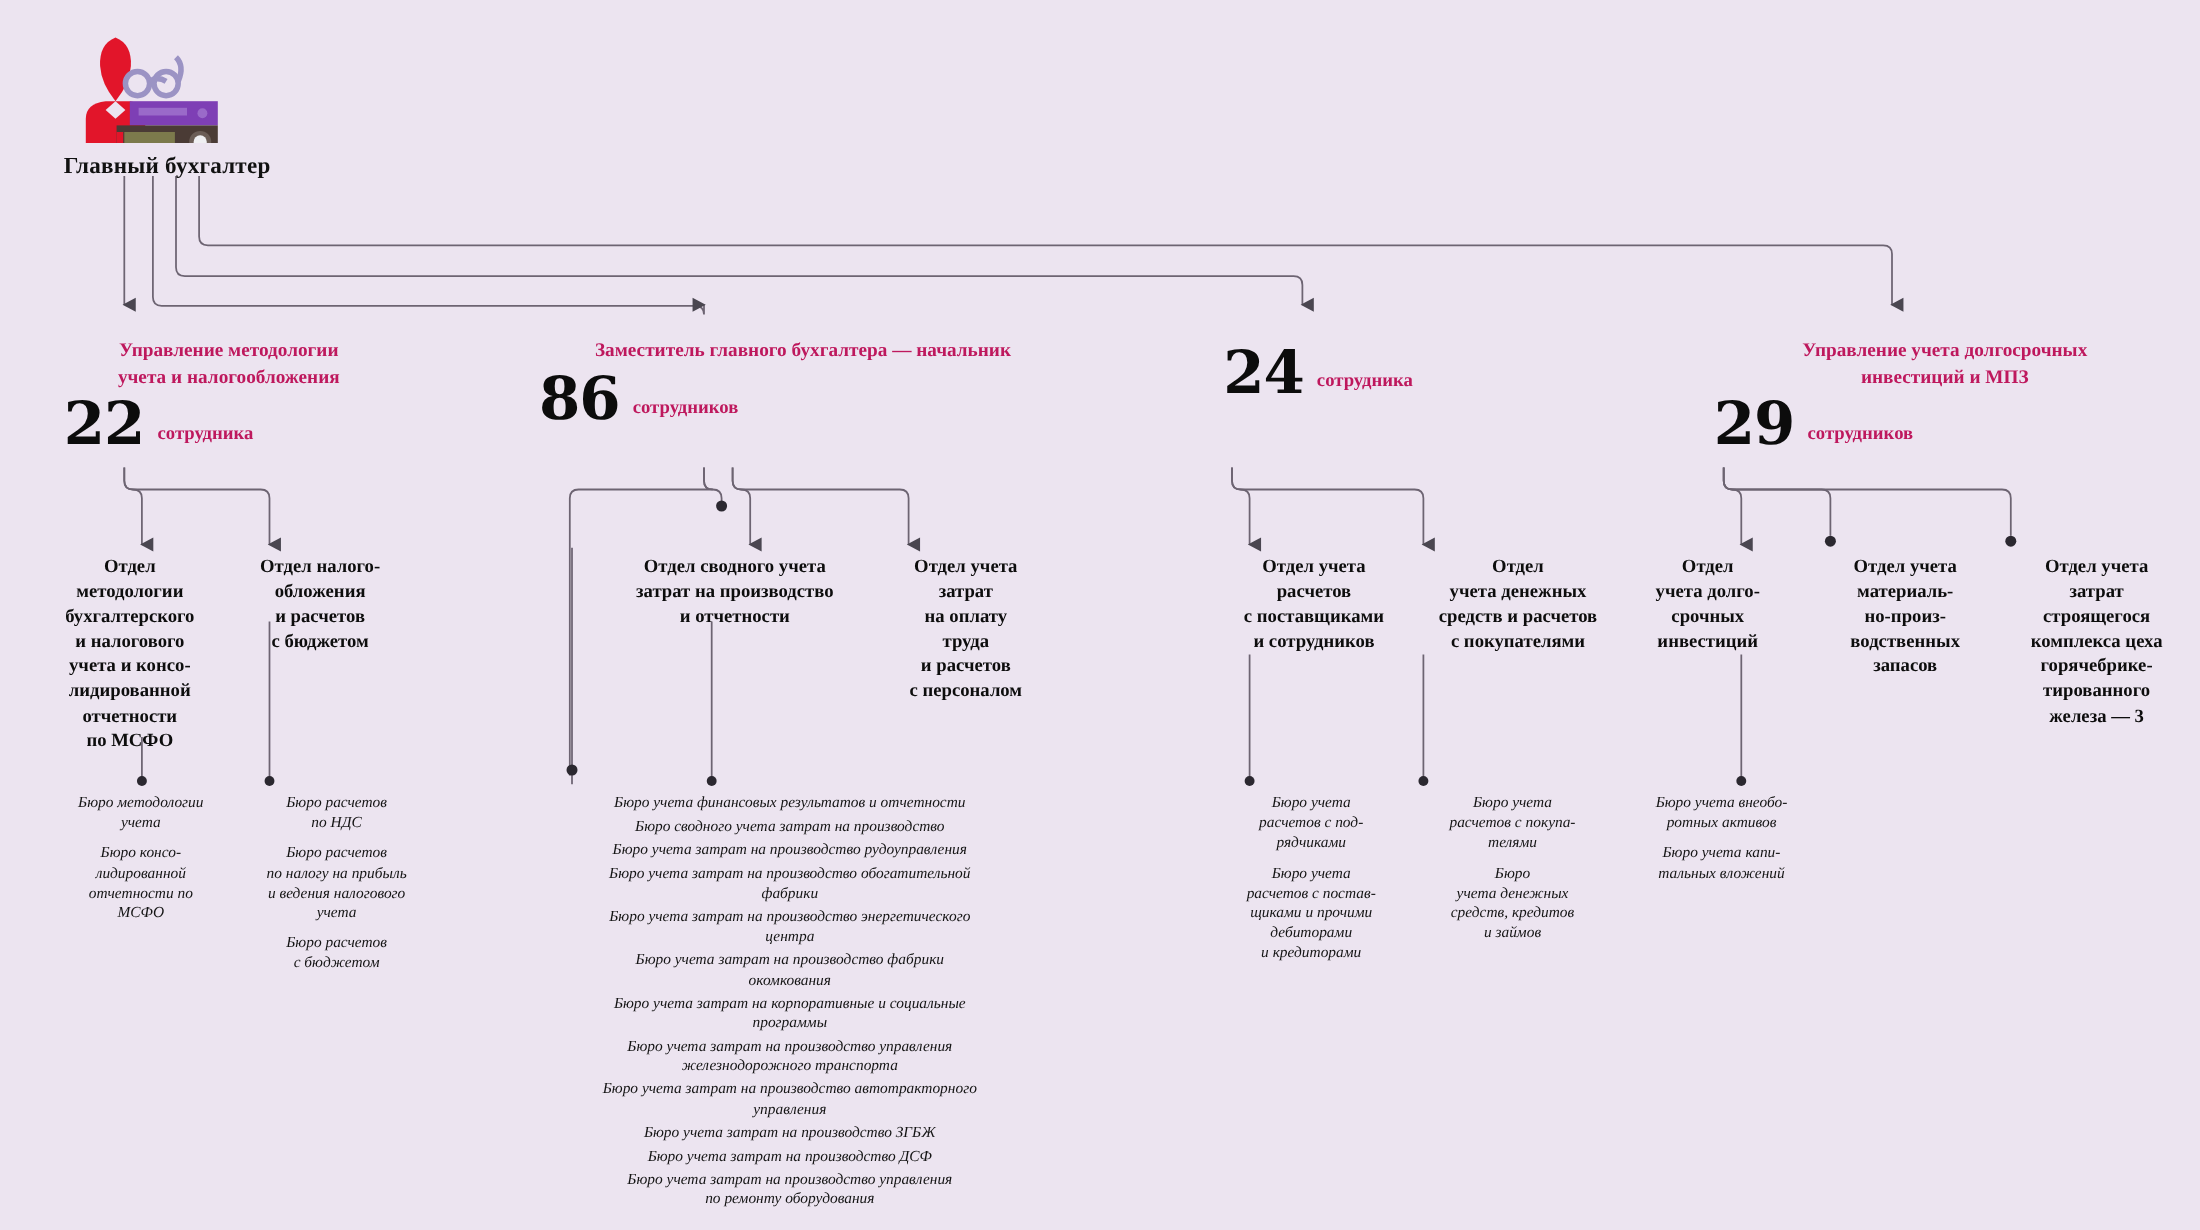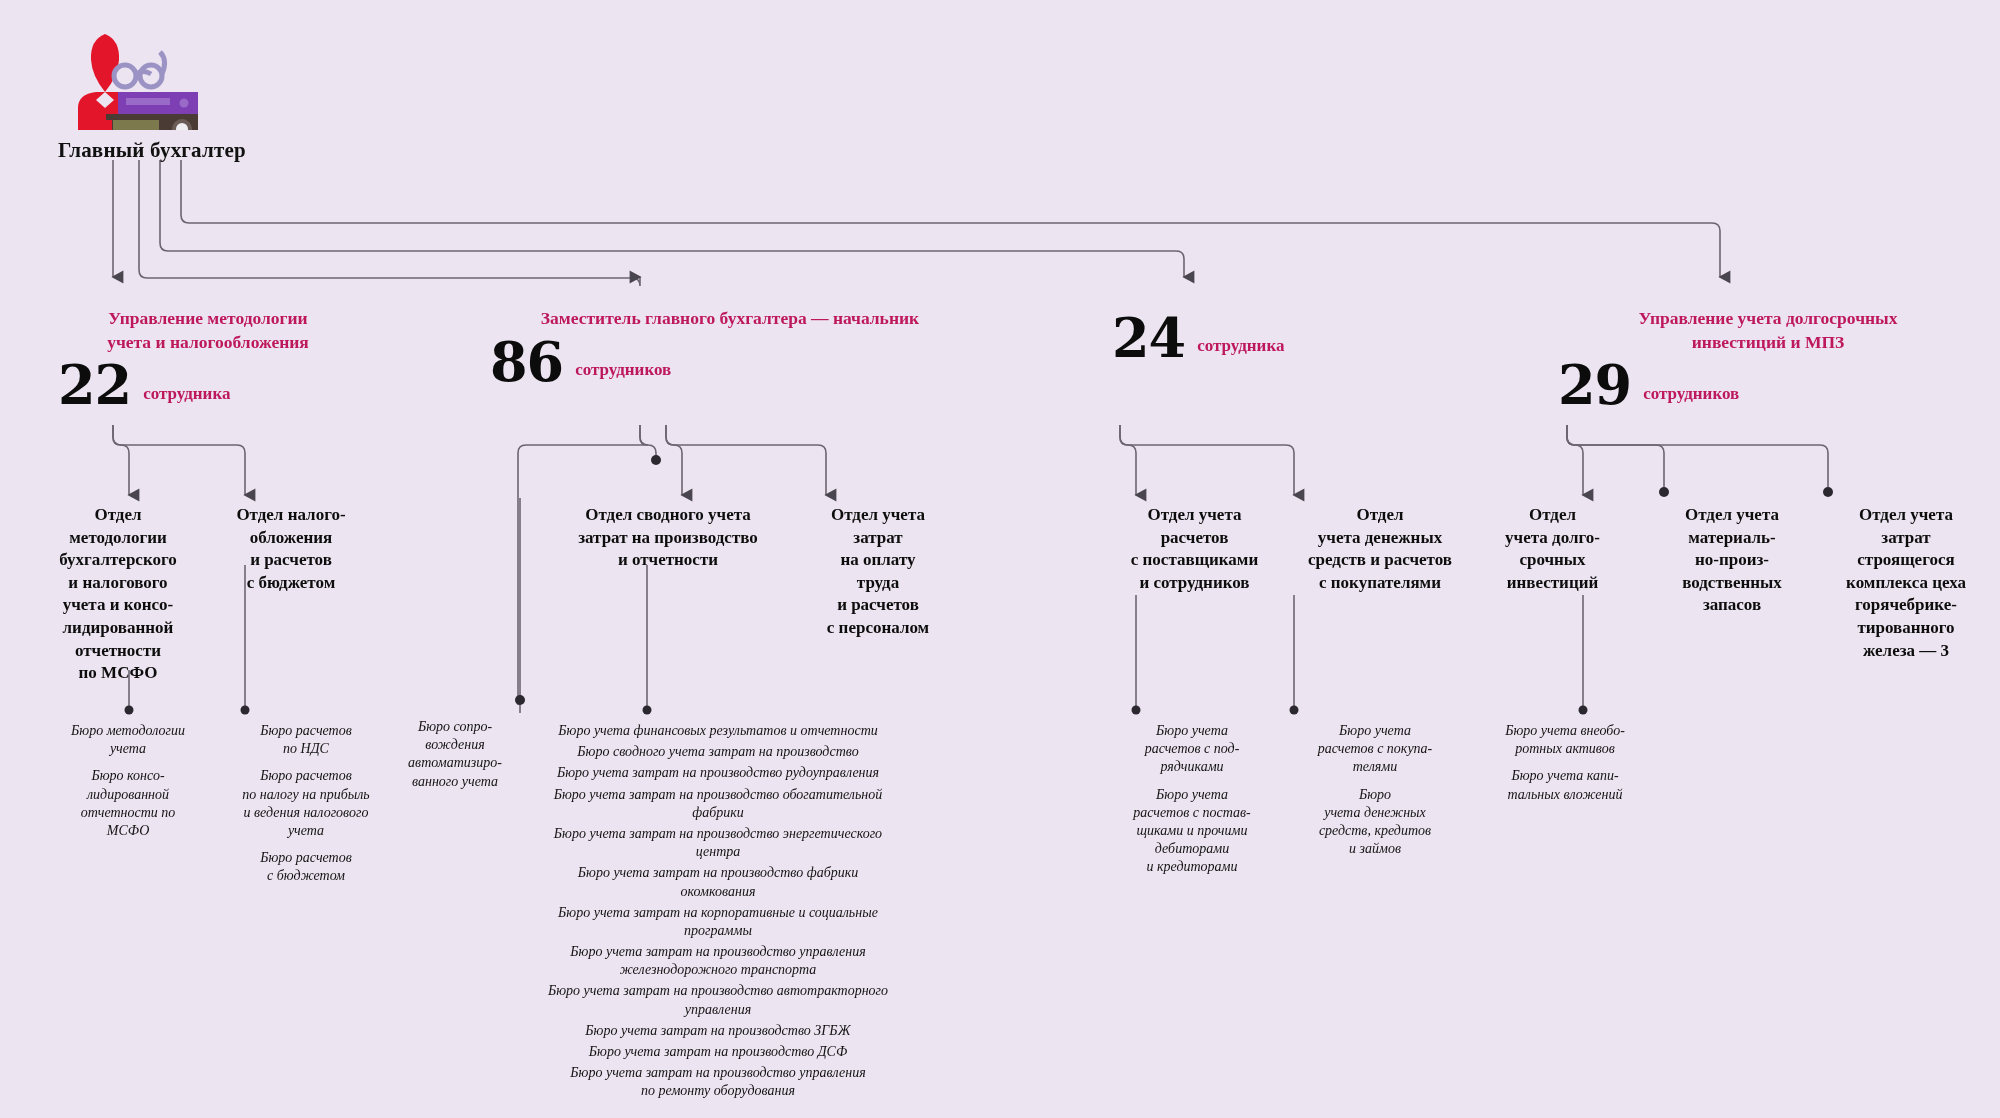--- a/index.html
+++ b/index.html
@@ -184,26 +184,20 @@
   <div class="col" style="left:490px;top:307px;width:480px">
     <div class="col-head">
       <div>Заместитель главного бухгалтера — начальник</div>
     </div>
     <div class="count-row">
       <div class="count-num">86</div>
       <div class="count-word">сотрудников</div>
     </div>
   </div>
 
-  <div class="bureaus" style="left:400px;top:718px;width:110px">
-    <div class="b" style="white-space:pre-line">Бюро сопро-
-вождения
-автоматизиро-
-ванного учета</div>
-  </div>
 
   <div class="dept" style="left:528px;top:504px;width:280px">
     <div>Отдел сводного учета</div>
     <div>затрат на производство</div>
     <div>и отчетности</div>
   </div>
   <div class="bureaus tight" style="left:528px;top:722px;width:380px">
     <div class="b" style="white-space:pre-line">Бюро учета финансовых результатов и отчетности</div>
     <div class="b" style="white-space:pre-line">Бюро сводного учета затрат на производство</div>
     <div class="b" style="white-space:pre-line">Бюро учета затрат на производство рудоуправления</div>

